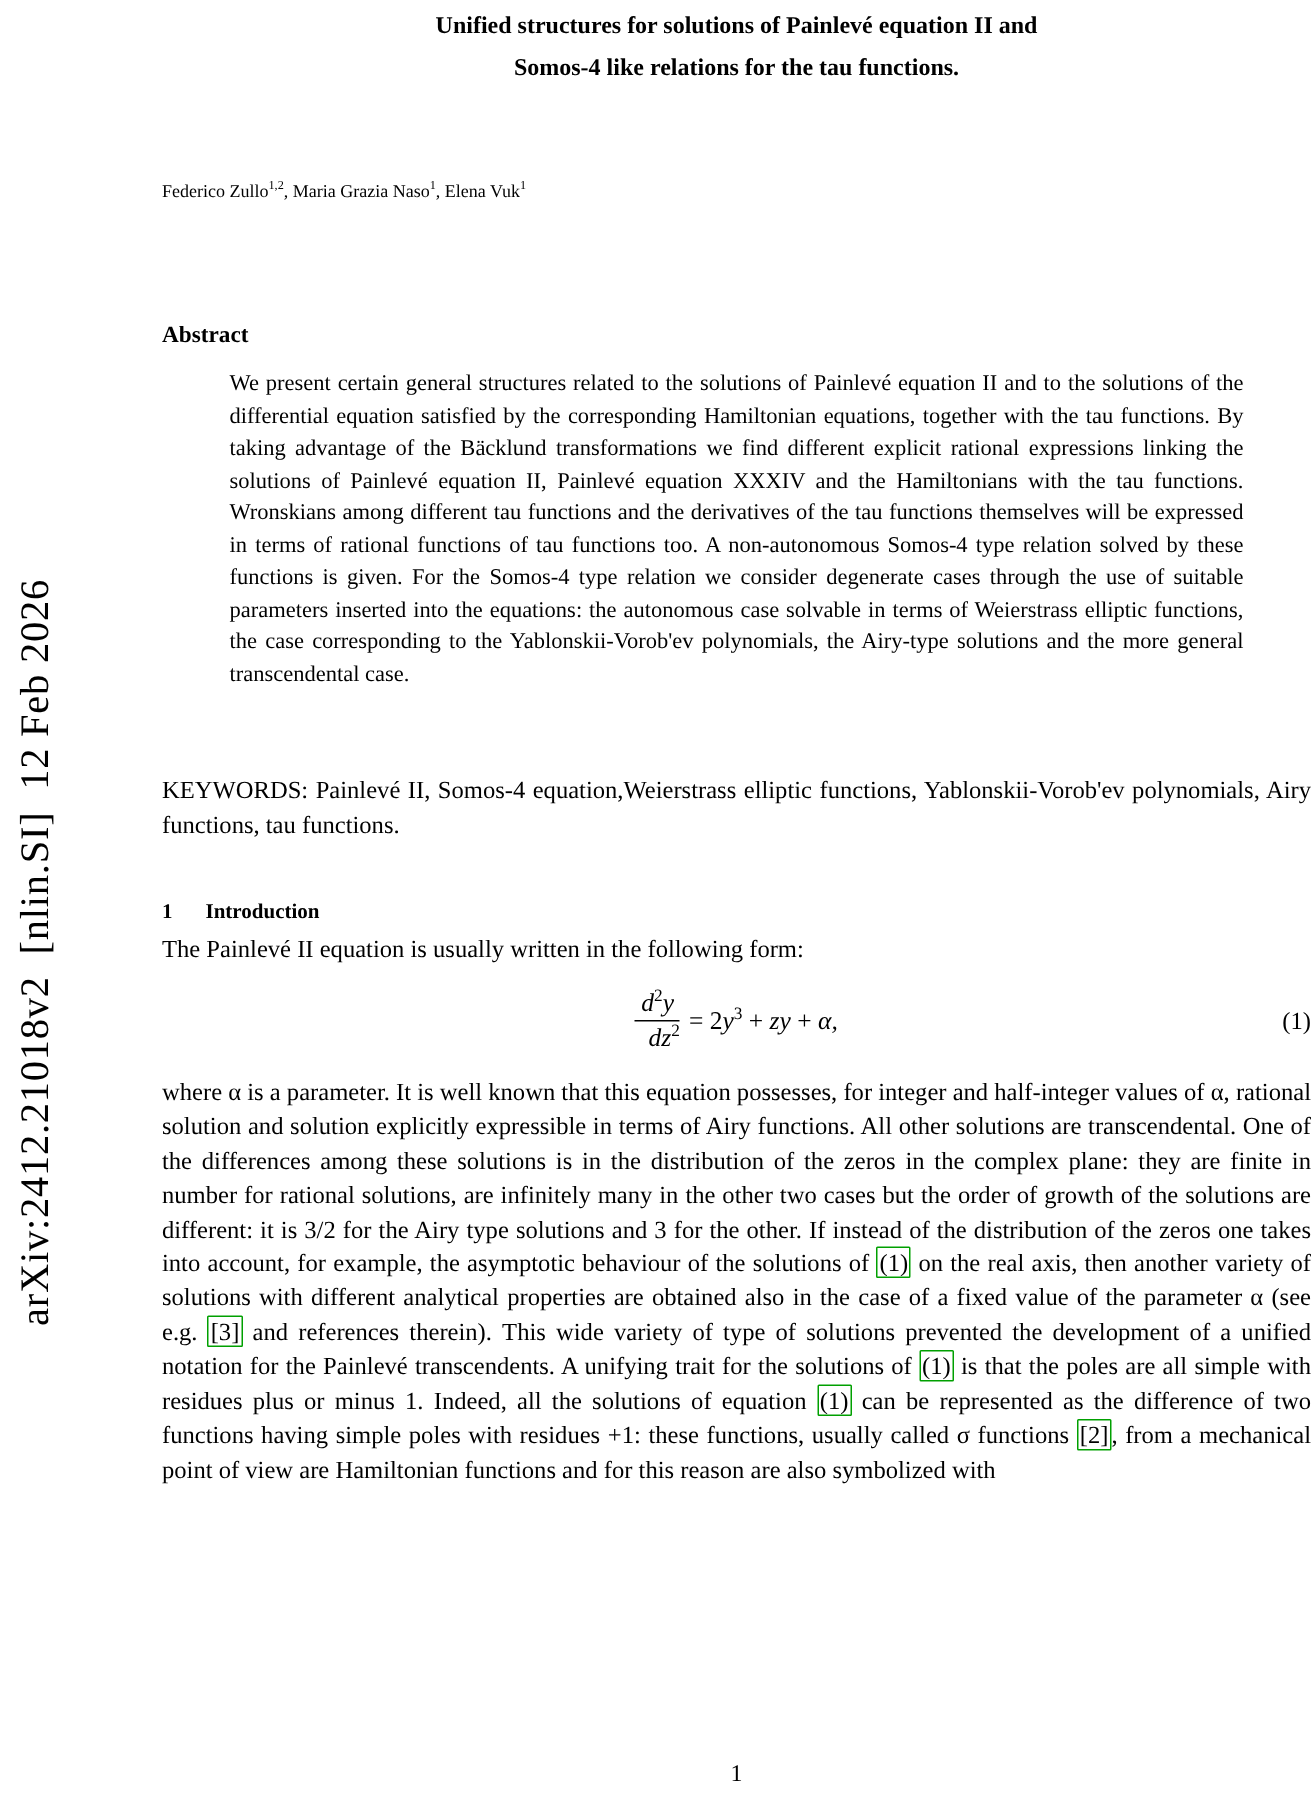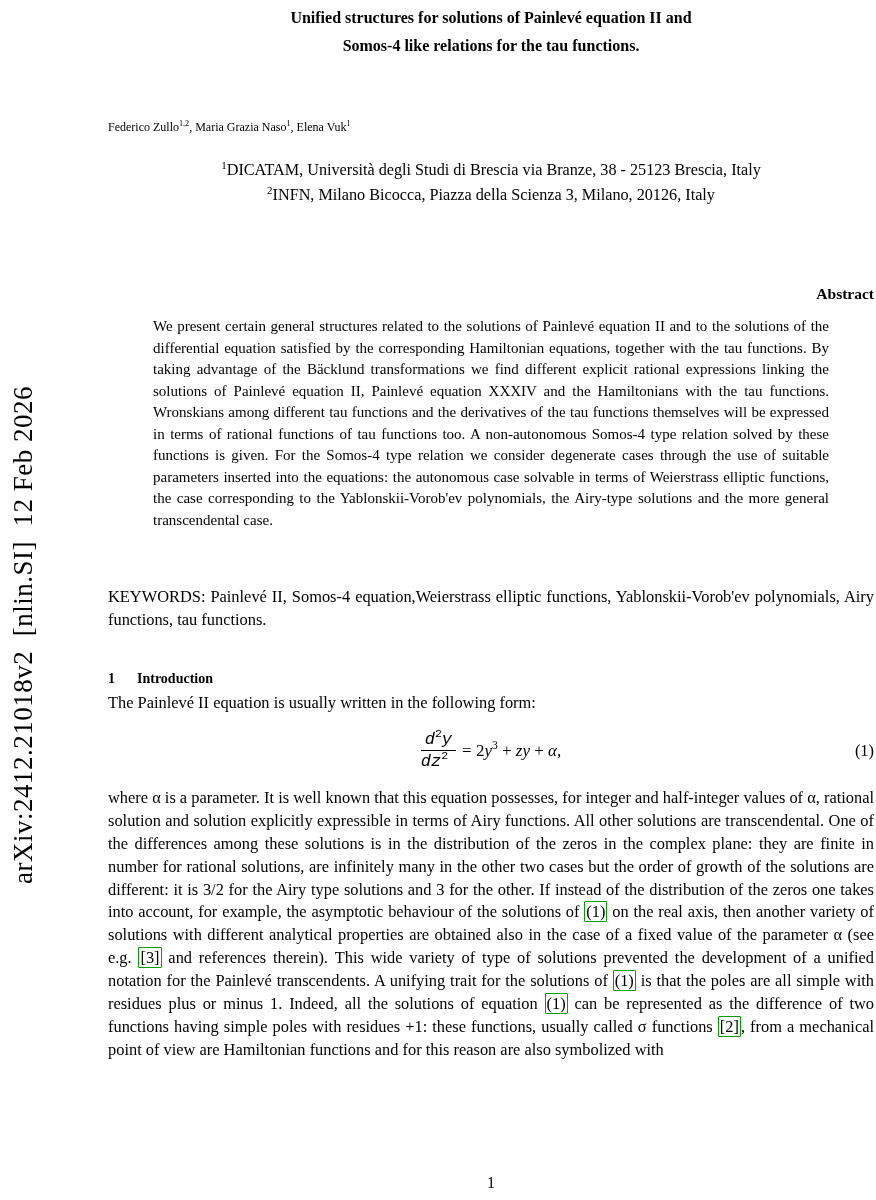--- a/index.html
+++ b/index.html
@@ -16,21 +16,21 @@
     font-size:16px;line-height:28px;
   }
   .authors-line{
     margin-top:56px;text-align:left;font-size:12px;line-height:22px;
   }
   .affiliations{
     margin-top:20px;text-align:center;font-size:16.2px;line-height:25px;
   }
   sup{font-size:68%;line-height:0;}
   .abstract-heading{
-    margin-top:76px;text-align:right;font-weight:bold;font-size:15.5px;line-height:20px;
+    margin-top:76px;text-align:left;font-weight:bold;font-size:15.5px;line-height:20px;
   }
   .abstract-body{
     margin:12px 45px 0 45px;
     font-size:15px;line-height:21.5px;text-align:justify;
   }
   .keywords{
     margin-top:54px;font-size:16.4px;line-height:23px;text-align:justify;
   }
   .section-heading{
     margin-top:34px;font-weight:bold;font-size:14px;line-height:27px;
@@ -38,21 +38,21 @@
   .section-heading .sec-gap{display:inline-block;width:22px;}
   .body-par{
     font-size:16.4px;line-height:22.9px;text-align:justify;
   }
   .body-par.p2{margin-top:10px;}
   .equation-row{
     position:relative;margin-top:10px;height:52px;
     display:flex;align-items:center;justify-content:center;
     font-size:17px;
   }
-  .frac{display:inline-block;text-align:left;vertical-align:middle;font-family:Liberation Mono, monospace;}
+  .frac{display:inline-block;text-align:right;vertical-align:middle;}
   .frac .num{display:block;border-bottom:1.2px solid #000;padding:0 4px 1px 4px;}
   .frac .den{display:block;padding-top:1px;}
   .math-var{font-style:italic;}
   .eq-rhs{margin-left:6px;}
   .eq-number{position:absolute;right:0;top:50%;transform:translateY(-50%);font-size:16.4px;}
   .refbox{
     color:#000;text-decoration:none;
     border:1.3px solid var(--link-box,#00a000);
     padding:0 1px;border-radius:1px;cursor:pointer;
   }
@@ -76,24 +76,20 @@
 
   <div class="paper-title">
     <div>Unified structures for solutions of Painlevé equation II and</div>
     <div>Somos-4 like relations for the tau functions.</div>
   </div>
 
   <div class="authors-line">
     <span>Federico Zullo</span><sup>1,2</sup><span>, Maria Grazia Naso</span><sup>1</sup><span>, Elena Vuk</span><sup>1</sup>
   </div>
 
-  <div class="affiliations">
-    <div><sup>1</sup><span>DICATAM, Università degli Studi di Brescia via Branze, 38 - 25123 Brescia, Italy</span></div>
-    <div><sup>2</sup><span>INFN, Milano Bicocca, Piazza della Scienza 3, Milano, 20126, Italy</span></div>
-  </div>
 
   <div class="abstract-heading">Abstract</div>
 
   <div class="abstract-body">We present certain general structures related to the solutions of Painlevé equation II and to the solutions of the differential equation satisfied by the corresponding Hamiltonian equations, together with the tau functions. By taking advantage of the Bäcklund transformations we find different explicit rational expressions linking the solutions of Painlevé equation II, Painlevé equation XXXIV and the Hamiltonians with the tau functions. Wronskians among different tau functions and the derivatives of the tau functions themselves will be expressed in terms of rational functions of tau functions too. A non-autonomous Somos-4 type relation solved by these functions is given. For the Somos-4 type relation we consider degenerate cases through the use of suitable parameters inserted into the equations: the autonomous case solvable in terms of Weierstrass elliptic functions, the case corresponding to the Yablonskii-Vorob'ev polynomials, the Airy-type solutions and the more general transcendental case.</div>
 
   <div class="keywords">KEYWORDS: Painlevé II, Somos-4 equation,Weierstrass elliptic functions, Yablonskii-Vorob'ev polynomials, Airy functions, tau functions.</div>
 
   <div class="section-heading">
     <span>1</span><span class="sec-gap"></span><span>Introduction</span>
   </div>

